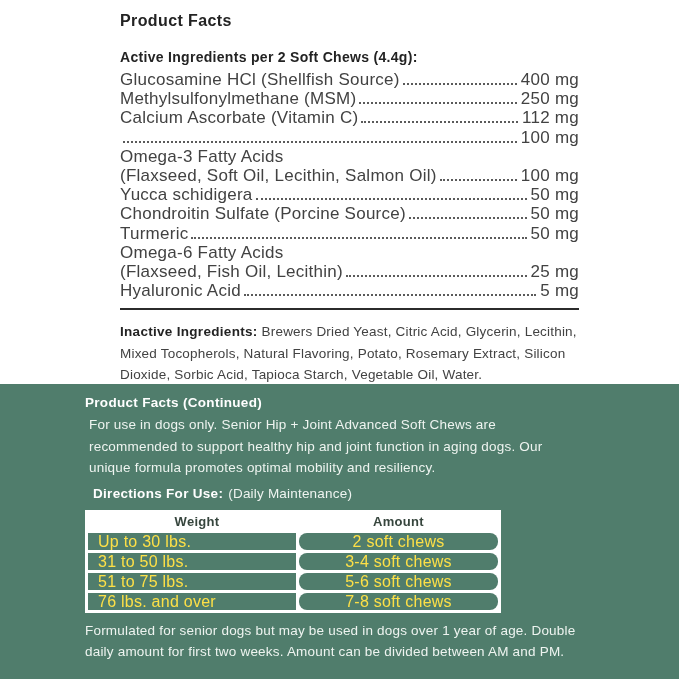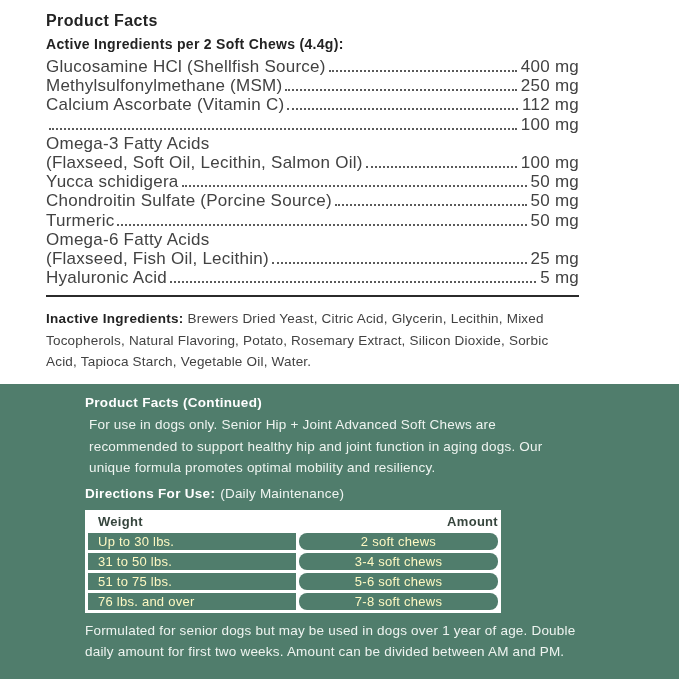--- a/index.html
+++ b/index.html
@@ -7,31 +7,31 @@
   body {
     width: 679px; height: 679px;
     font-family: "Liberation Sans", sans-serif;
     background: #ffffff;
   }
   .page { width: 679px; height: 679px; overflow: hidden; }
 
   
   .white-panel {
     height: 384px;
-    padding: 11px 100px 0 46px;
+    padding: 11px 100px 0 120px;
     background: #ffffff;
     color: #424242;
   }
   .panel-title {
     margin: 0 0 3px 0;
     font-size: 16px; font-weight: bold; line-height: 20px;
     letter-spacing: 0.4px; color: #232323;
   }
   .active-heading {
-    margin: 4px 0 4px 0;
+    margin: 17px 0 4px 0;
     font-size: 14px; font-weight: bold; line-height: 18px;
     letter-spacing: 0.3px; color: #232323;
   }
   .ing-list { list-style: none; margin: 0; padding: 0; }
   .ing-row {
     display: flex;
     font-size: 17px; line-height: 19.2px;
     letter-spacing: 0.25px; color: #424242;
     white-space: nowrap;
   }
@@ -64,45 +64,45 @@
     margin: 0 0 2px 0;
     font-size: 13.5px; font-weight: bold; line-height: 19px;
     letter-spacing: 0.3px; color: #ffffff;
   }
   .green-intro {
     margin: 0 0 6px 4px;
     font-size: 13.5px; line-height: 21.6px;
     letter-spacing: 0.2px;
   }
   .directions-line {
-    margin: 0 0 7px 0;
+    margin: 0 0 7px 8px;
     font-size: 13.5px; line-height: 18px;
     letter-spacing: 0.2px;
   }
   .directions-line b { color: #ffffff; letter-spacing: 0.3px; }
   .directions-line .note { margin-left: 5px; }
 
   table.dosage {
     width: 416px;
     border-collapse: separate;
     border-spacing: 3px;
     background: #ffffff;
     margin: 0;
   }
   .dosage th {
     background: #ffffff; color: #36453d;
     font-size: 13px; font-weight: bold;
     height: 17px; line-height: 17px;
     letter-spacing: 0.3px; padding: 0;
   }
-  .dosage th.col-weight { text-align: left; padding-left: 10px; width: 208px; }
-  .dosage th.col-amount { text-align: right; }
+  .dosage th.col-weight { text-align: center; padding-left: 10px; width: 208px; }
+  .dosage th.col-amount { text-align: center; }
   .dosage td {
-    background: #507d6c; color: #fef9c3;
-    font-size: 13px; height: 17px; line-height: 17px;
+    background: #507d6c; color: #fde047;
+    font-size: 16px; height: 17px; line-height: 17px;
     letter-spacing: 0.25px; padding: 0;
   }
   .dosage td.col-weight { text-align: left; padding-left: 10px; }
   .dosage td.col-amount { text-align: center; border-radius: 8px; }
 
   .green-footer {
     margin: 7px 0 0 0;
     font-size: 13.5px; line-height: 21.6px;
     letter-spacing: 0.2px;
   }

